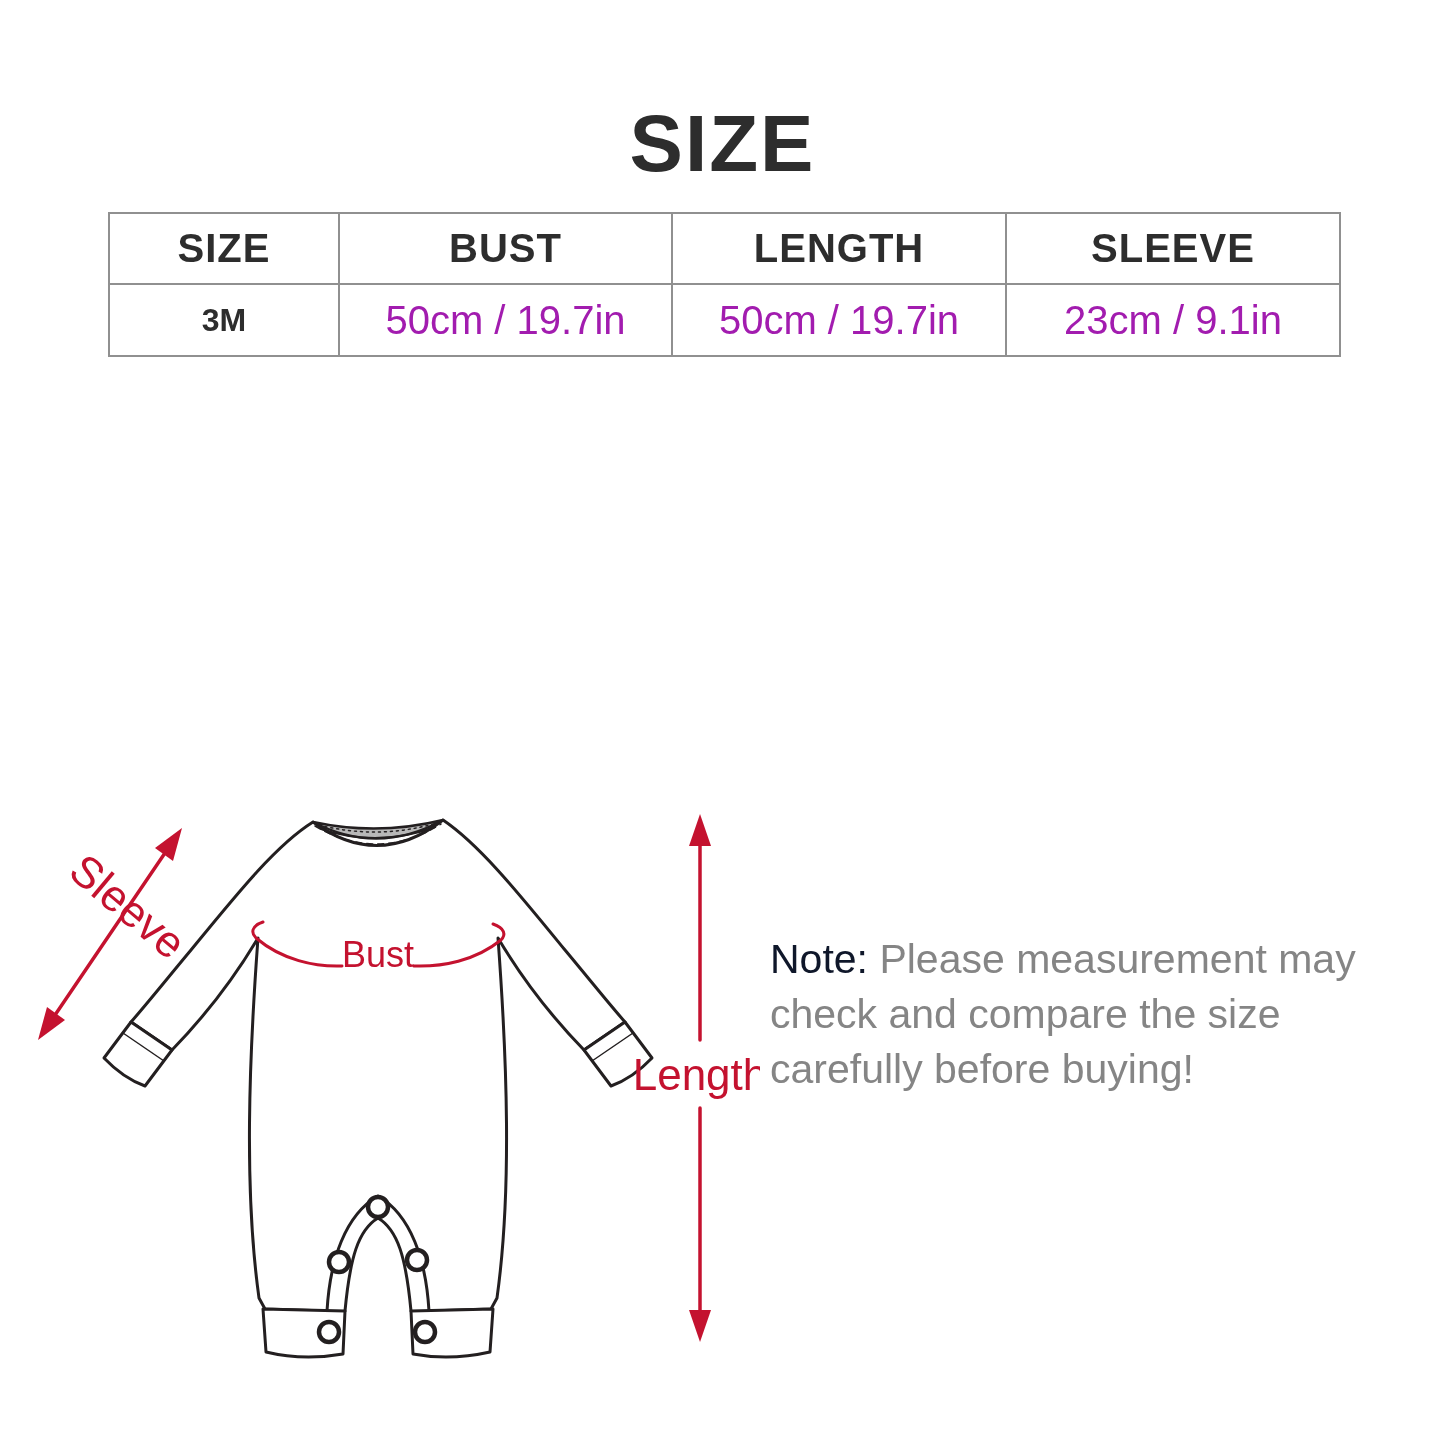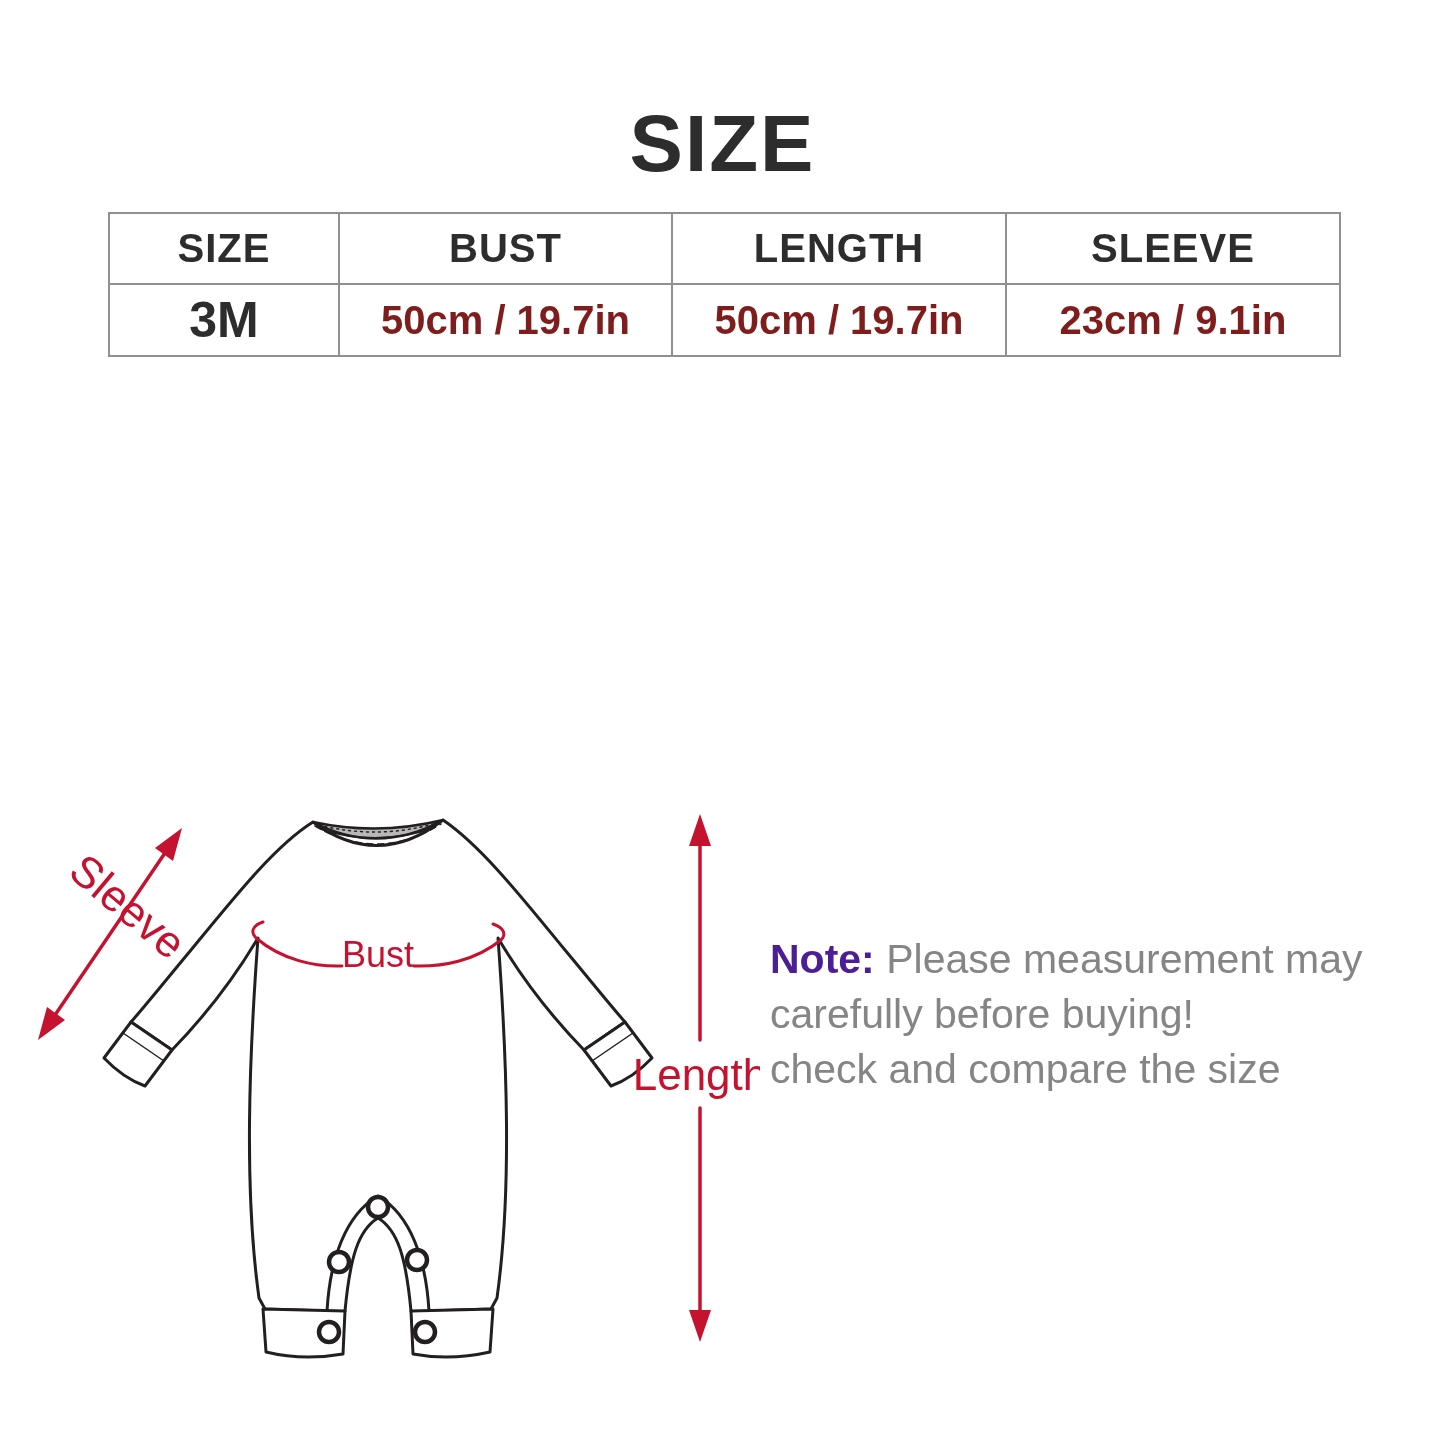--- a/index.html
+++ b/index.html
@@ -17,33 +17,33 @@
     border-collapse:collapse;table-layout:fixed;background:#ffffff;
   }
   .size-table th,.size-table td{
     border:2px solid #909090;text-align:center;vertical-align:middle;
     padding:0;
   }
   .size-table th{
     height:69px;font-size:40px;font-weight:bold;color:#2d2d2d;letter-spacing:1px;
   }
   .size-table td{
-    height:70px;font-size:40px;color:#7f1d1d;font-weight:bold;
+    height:70px;font-size:40px;color:#a21caf;font-weight:normal;
   }
   .size-table td.size-col{
-    font-size:50px;font-weight:bold;color:#2d2d2d;
+    font-size:32px;font-weight:bold;color:#2d2d2d;
   }
   .diagram{
     position:absolute;left:20px;top:790px;width:740px;height:660px;
   }
   .note{
     position:absolute;left:770px;top:932px;width:650px;
     font-size:41px;line-height:55px;color:#858585;
   }
-  .note-label{font-weight:bold;color:#4c1d95;}
+  .note-label{font-weight:normal;color:#0f172a;}
 </style>
 </head>
 <body>
 
 <div class="page-title">SIZE</div>
 
 <table class="size-table">
   <colgroup>
     <col style="width:230px">
       <col style="width:333px">
@@ -126,15 +126,15 @@
     <polygon fill="#c4122f" stroke="none" points="680,552 669,520 691,520"></polygon>
   </g>
 
   <text x="0" y="0" transform="translate(98,128) rotate(40)" text-anchor="middle" font-size="44" fill="#c4122f">Sleeve</text>
   <text x="358" y="177" text-anchor="middle" font-size="36" fill="#c4122f">Bust</text>
   <text x="680" y="300" text-anchor="middle" font-size="44" fill="#c4122f">Length</text>
 </svg>
 
 <div class="note">
   <div class="note-line"><span class="note-label">Note:</span> <span>Please measurement may</span></div>
+  <div class="note-line">check and compare the size</div>
   <div class="note-line">carefully before buying!</div>
-  <div class="note-line">check and compare the size</div>
 </div>
 
 </body></html>

